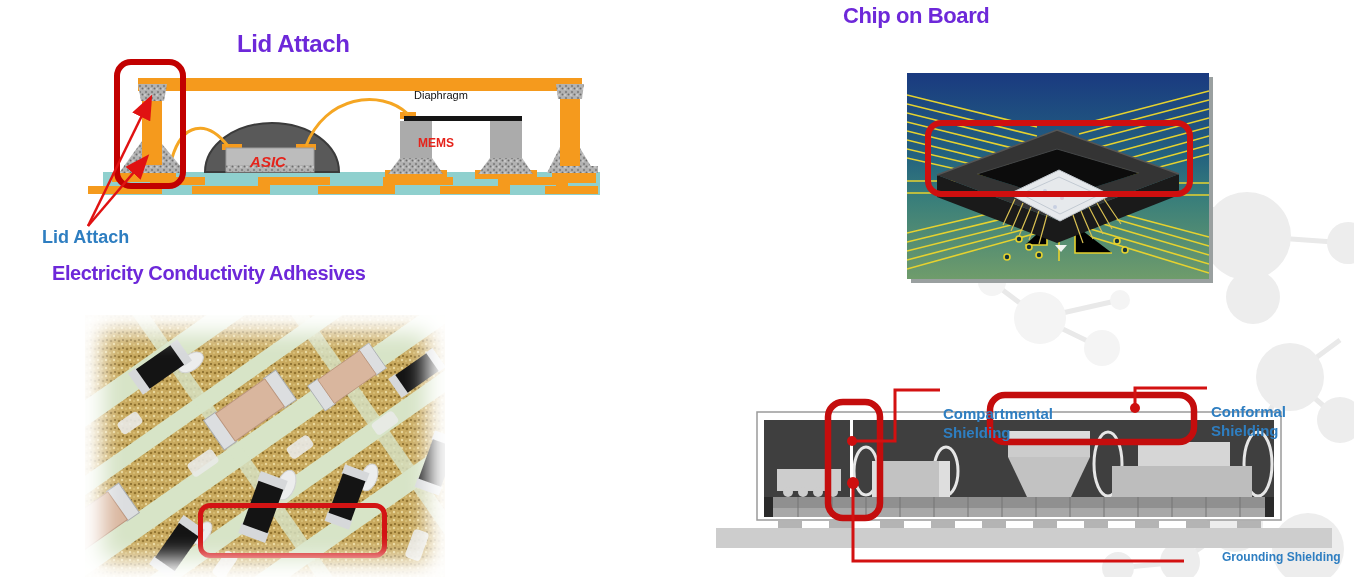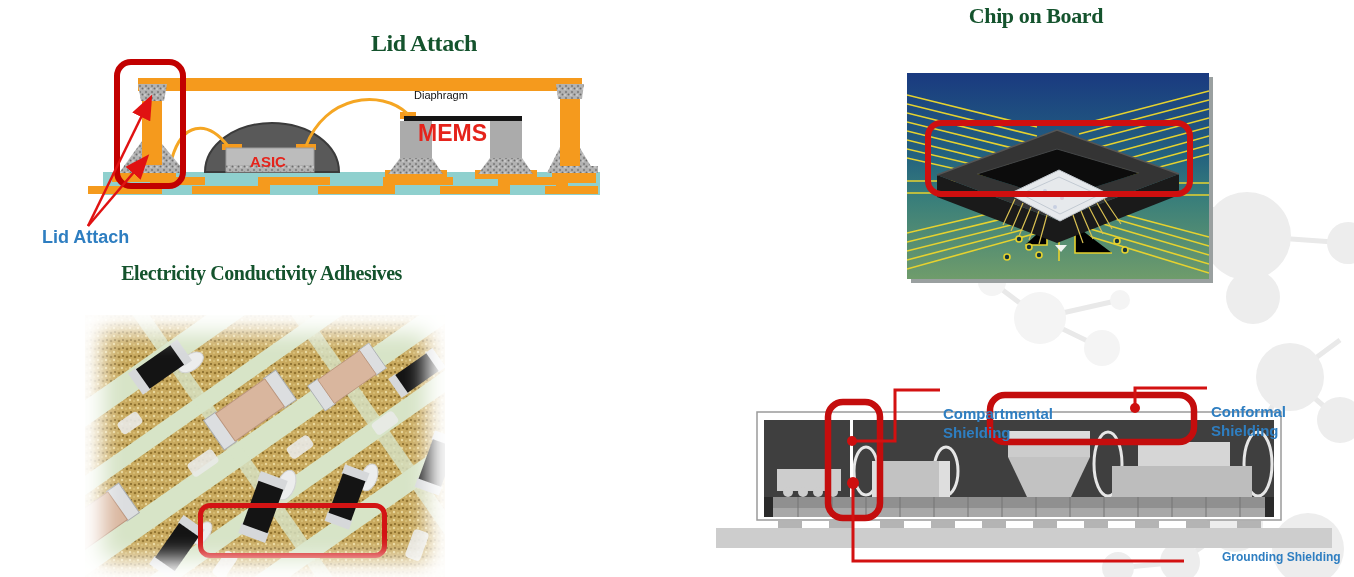--- a/index.html
+++ b/index.html
@@ -1,27 +1,27 @@
 <!DOCTYPE html>
 <html><head>
 <meta charset="utf-8">
 <style>
   html,body{margin:0;padding:0;background:#fff;}
   .slide{position:relative;width:1354px;height:577px;background:#ffffff;overflow:hidden;
          font-family:"Liberation Sans",sans-serif;}
   .abs{position:absolute;}
-  .hdr{font-weight:bold;color:#14532d;letter-spacing:-0.4px;text-align:right;font-family:Liberation Serif, serif;}
+  .hdr{font-weight:bold;color:#6d28d9;letter-spacing:-0.4px;text-align:left;}
   .blue{color:#2E7EC1;font-weight:bold;}
   #lid-title{left:237px;top:30px;width:240px;font-size:24px;}
   #eca-title{left:52px;top:262px;width:350px;font-size:20px;}
   #cob-title{left:843px;top:3px;width:260px;font-size:22px;}
   #emi-title{left:875px;top:304px;width:335px;font-size:23px;line-height:27px;}
   #lid-callout{left:42px;top:227px;font-size:18px;}
-  #asic-label{left:242px;top:153px;width:52px;text-align:center;font-size:15px;font-weight:600;color:#E5231B;}
-  #mems-label{left:418px;top:120px;font-size:23px;font-weight:600;color:#E5231B;}
+  #asic-label{left:242px;top:153px;width:52px;text-align:center;font-size:15px;font-weight:600;color:#E5231B;font-style:italic;}
+  #mems-label{left:418px;top:136px;font-size:12px;font-weight:600;color:#E5231B;}
   #diaphragm-label{left:414px;top:89px;font-size:11px;color:#111;}
   #compartmental-label{left:943px;top:373px;width:132px;font-size:15px;line-height:19px;margin-top:31px;}
   #conformal-label{left:1211px;top:380px;width:92px;font-size:15px;line-height:19px;margin-top:22px;}
   #grounding-label{left:1186px;top:550px;font-size:12px;white-space:nowrap;margin-left:36px;}
   #pcb-photo{left:85px;top:315px;width:360px;height:262px;}
   #pcb-photo svg{filter:blur(0.7px);}
   #pcb-feather{left:0;top:0;width:360px;height:262px;box-shadow:inset 0 0 22px 18px #ffffff;pointer-events:none;}
   #pcb-redbox{left:113px;top:188px;width:189px;height:55px;border:5px solid #D31414;border-radius:12px;box-sizing:border-box;}
   #cob-image{left:907px;top:73px;width:302px;height:206px;
      background:linear-gradient(180deg,#1a3a80 0%,#23627f 40%,#3a7f7a 62%,#6f9c6b 100%);

